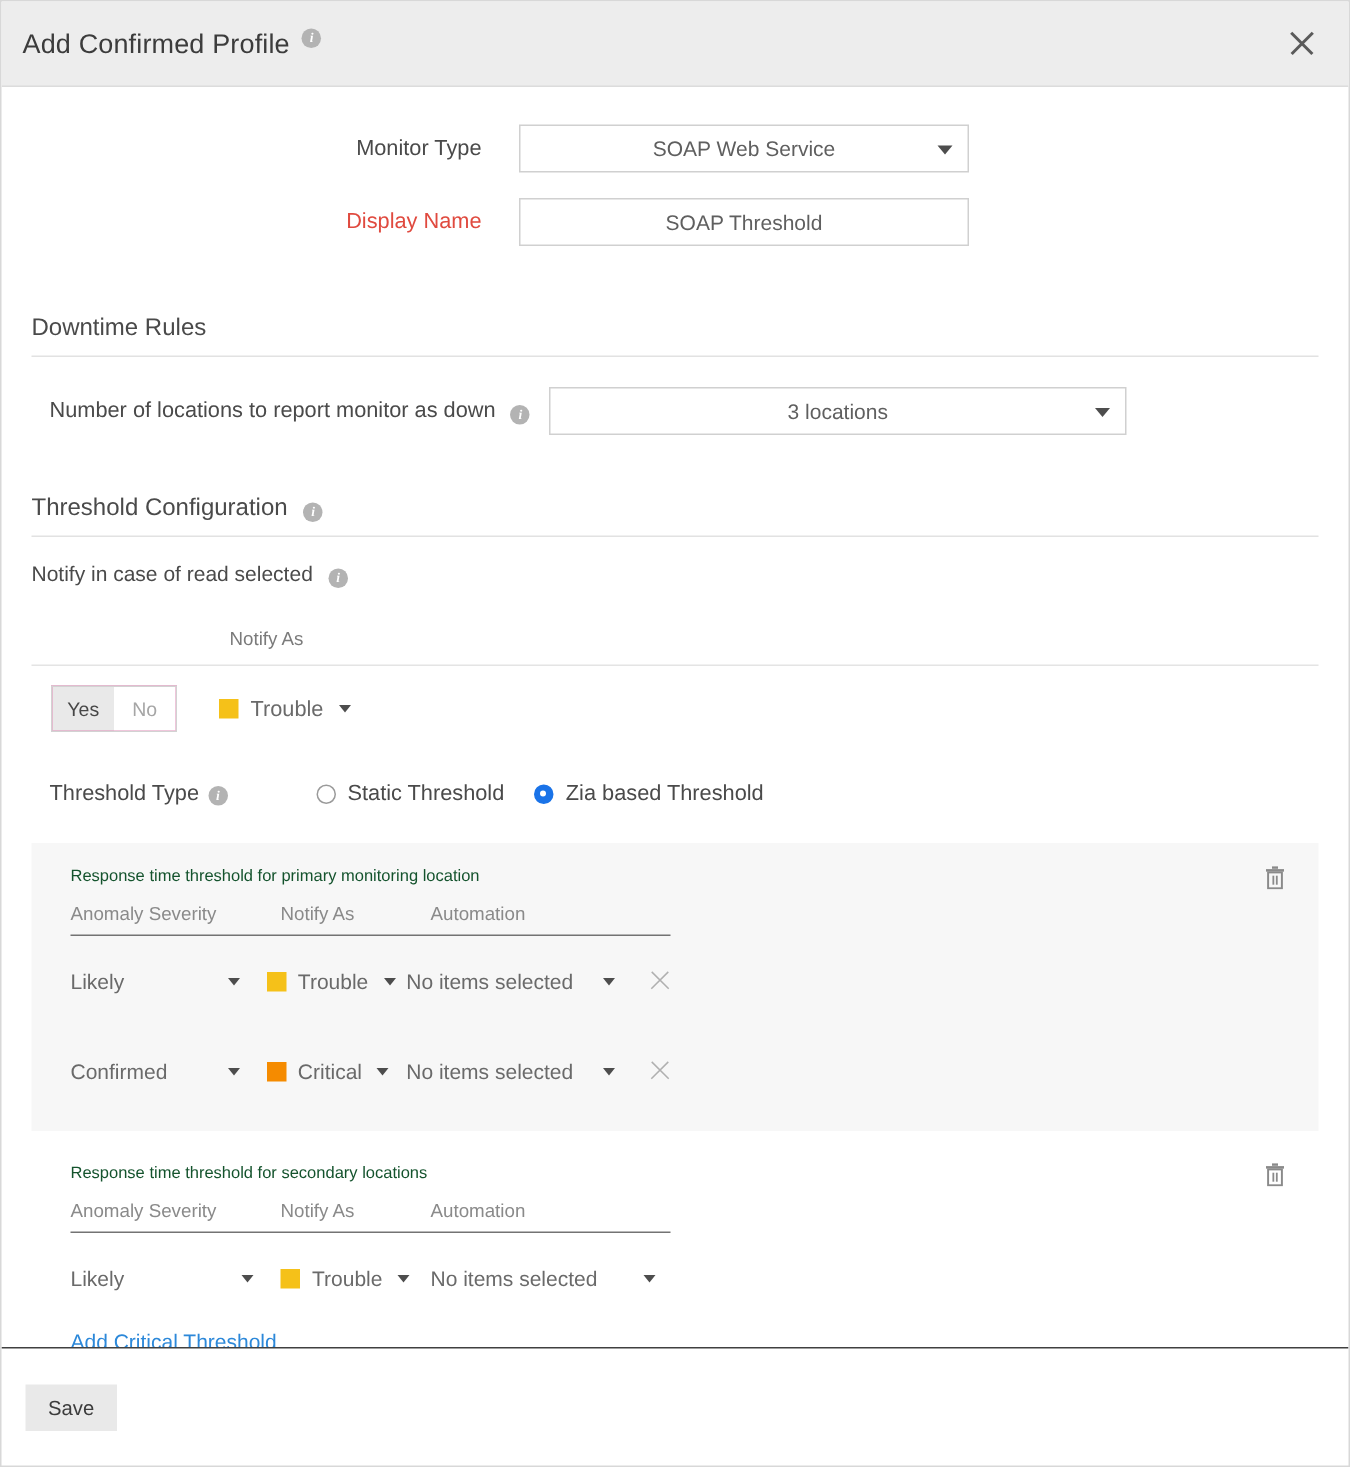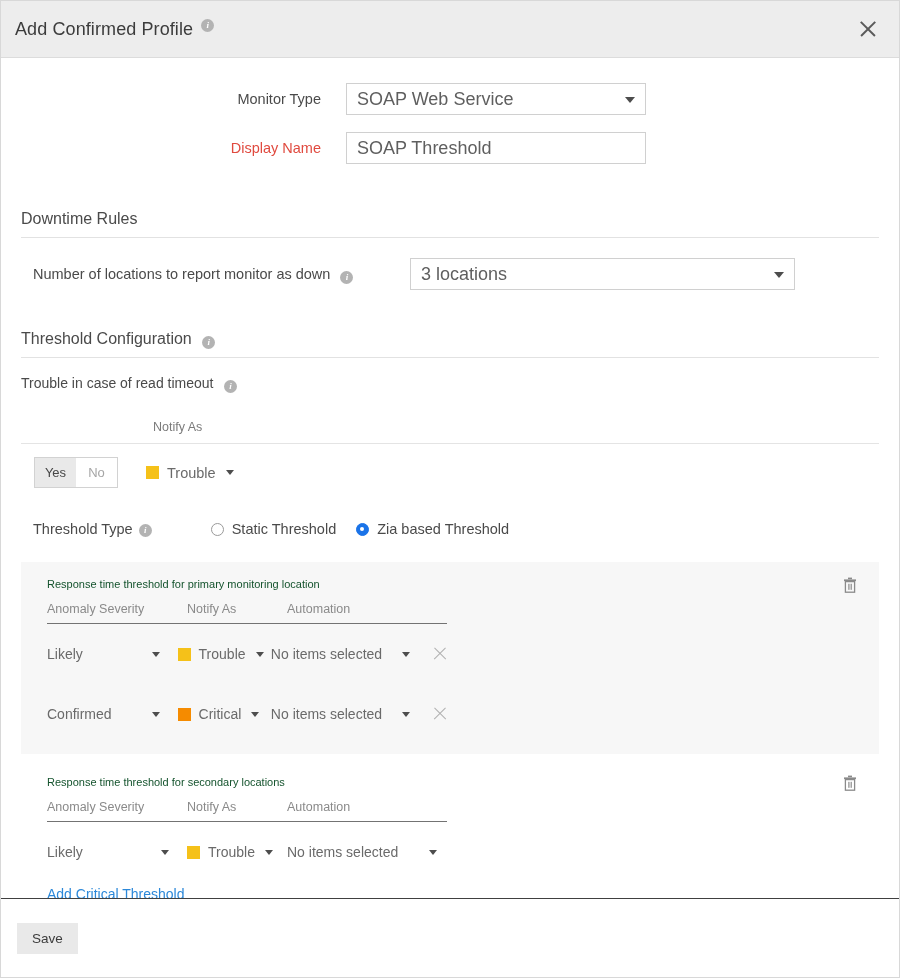--- a/index.html
+++ b/index.html
@@ -85,26 +85,27 @@
     padding-right: 25px;
     font-size: 14.5px;
     color: #4a4a4a;
   }
   .form-label.required { color: #e04a3f; }
 
   .select-box, .text-box {
     height: 32px;
     border: 1px solid #d0d0d0;
     background: #ffffff;
-    font-size: 18px;
+    font-size: 14px;
     color: #5f5f5f;
     display: flex;
     align-items: center;
     padding: 0 10px;
     position: relative;
+    justify-content: center;
   }
   .select-box { width: 300px; cursor: pointer; }
   .text-box   { width: 300px; }
   .select-box .caret {
     position: absolute; right: 10px; top: 50%;
     margin-top: -2px;
     width: 0; height: 0;
     border-left: 5px solid transparent;
     border-right: 5px solid transparent;
     border-top: 6px solid #4d4d4d;
@@ -122,21 +123,20 @@
   }
   .sub-label {
     font-size: 14px;
     color: #4a4a4a;
   }
 
   .loc-row {
     display: flex;
     align-items: center;
     margin: 0 20px;
-    gap: 44px;
   }
   .loc-label {
     font-size: 14.5px;
     color: #4a4a4a;
     width: 345px;
     padding-left: 12px;
   }
   .loc-select {
     width: 385px;
   }
@@ -357,21 +357,21 @@
     </div>
 
     <div class="section" style="margin-top:40px;">
       <div class="section-title">
         <span>Threshold Configuration</span>
         <span class="info-icon inline">i</span>
       </div>
     </div>
 
     <div class="section" style="margin-top:16px;">
-      <span class="sub-label">Trouble in case of read timeout</span>
+      <span class="sub-label">Notify in case of read selected</span>
       <span class="info-icon inline">i</span>
     </div>
 
     <div class="notify-head" style="margin-top:25px;">
       <span>Notify As</span>
     </div>
 
     <div class="notify-row">
       <div class="toggle">
         <div class="on">Yes</div>

